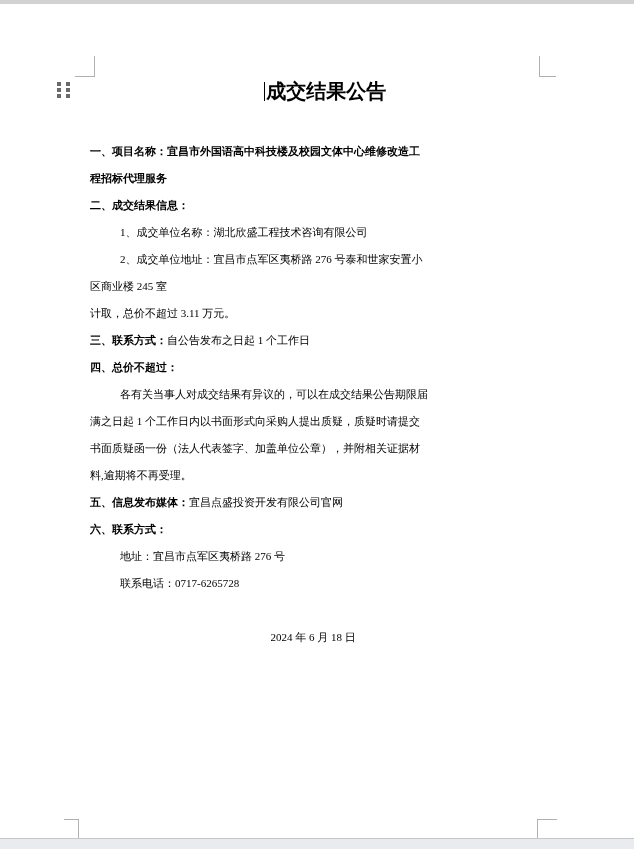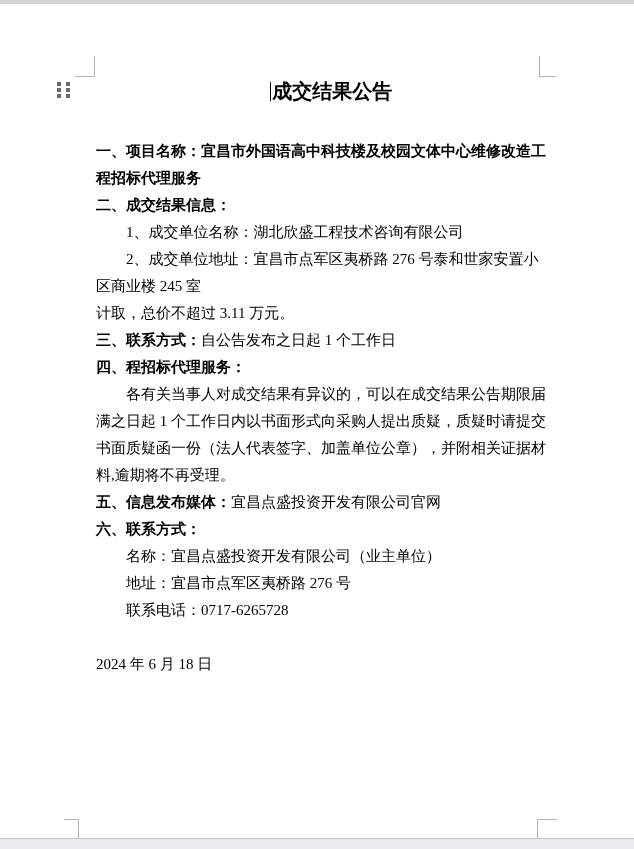--- a/index.html
+++ b/index.html
@@ -30,37 +30,37 @@
              border-left: 1px solid #b0b0b0;  border-top: 1px solid #b0b0b0; }
   .drag-handle {
     position: absolute; left: 57px; top: 82px;
     display: grid;
     grid-template-columns: 4px 4px;
     grid-template-rows: 4px 4px 4px;
     gap: 2px 5px;
   }
   .drag-handle .dot { background: #6a6a6a; width: 4px; height: 4px; }
   .content {
-    position: absolute; left: 96px; top: 76px; width: 446px;
+    position: absolute; left: 90px; top: 76px; width: 446px;
   }
   .doc-title {
     font-size: 20px; font-weight: bold; line-height: 30px;
     text-align: center; padding-left: 24px;
     margin: 0 0 32px 0; white-space: nowrap;
   }
   .text-cursor {
     display: inline-block; width: 1.5px; height: 19px;
     background: #000; vertical-align: -3px; margin-right: 1px;
   }
   .line {
-    font-size: 15px; line-height: 27px; height: 27px;
+    font-size: 11px; line-height: 27px; height: 27px;
     white-space: nowrap;
   }
   .line.indent { padding-left: 30px; }
-  .line.right  { text-align: left; }
+  .line.right  { text-align: center; }
   .line.spacer { height: 27px; }
   .seg-bold { font-weight: bold; }
 </style>
 </head>
 <body>
 
 <div class="top-band"></div>
 
 <div class="mark mark-tl"></div>
 <div class="mark mark-tr"></div>
@@ -80,28 +80,27 @@
   <div class="doc-title"><span class="text-cursor"></span><span>成交结果公告</span></div>
   <div id="doc-lines">
       <div class="line"><span class="seg-bold">一、项目名称：宜昌市外国语高中科技楼及校园文体中心维修改造工</span></div>
       <div class="line"><span class="seg-bold">程招标代理服务</span></div>
       <div class="line"><span class="seg-bold">二、成交结果信息：</span></div>
       <div class="line indent"><span class="seg">1、成交单位名称：湖北欣盛工程技术咨询有限公司</span></div>
       <div class="line indent"><span class="seg">2、成交单位地址：宜昌市点军区夷桥路 276 号泰和世家安置小</span></div>
       <div class="line"><span class="seg">区商业楼 245 室</span></div>
       <div class="line"><span class="seg">计取，总价不超过 3.11 万元。</span></div>
       <div class="line"><span class="seg-bold">三、联系方式：</span><span class="seg">自公告发布之日起 1 个工作日</span></div>
-      <div class="line"><span class="seg-bold">四、程招标代理服务：</span></div>
+      <div class="line"><span class="seg-bold">四、总价不超过：</span></div>
       <div class="line indent"><span class="seg">各有关当事人对成交结果有异议的，可以在成交结果公告期限届</span></div>
       <div class="line"><span class="seg">满之日起 1 个工作日内以书面形式向采购人提出质疑，质疑时请提交</span></div>
       <div class="line"><span class="seg">书面质疑函一份（法人代表签字、加盖单位公章），并附相关证据材</span></div>
       <div class="line"><span class="seg">料,逾期将不再受理。</span></div>
       <div class="line"><span class="seg-bold">五、信息发布媒体：</span><span class="seg">宜昌点盛投资开发有限公司官网</span></div>
       <div class="line"><span class="seg-bold">六、联系方式：</span></div>
-      <div class="line indent"><span class="seg">名称：宜昌点盛投资开发有限公司（业主单位）</span></div>
       <div class="line indent"><span class="seg">地址：宜昌市点军区夷桥路 276 号</span></div>
       <div class="line indent"><span class="seg">联系电话：0717-6265728</span></div>
       <div class="line spacer"></div>
       <div class="line right"><span class="seg">2024 年 6 月 18 日</span></div>
     </div>
 </div>
 
 <div class="bottom-band"></div>
 
 </body></html>

